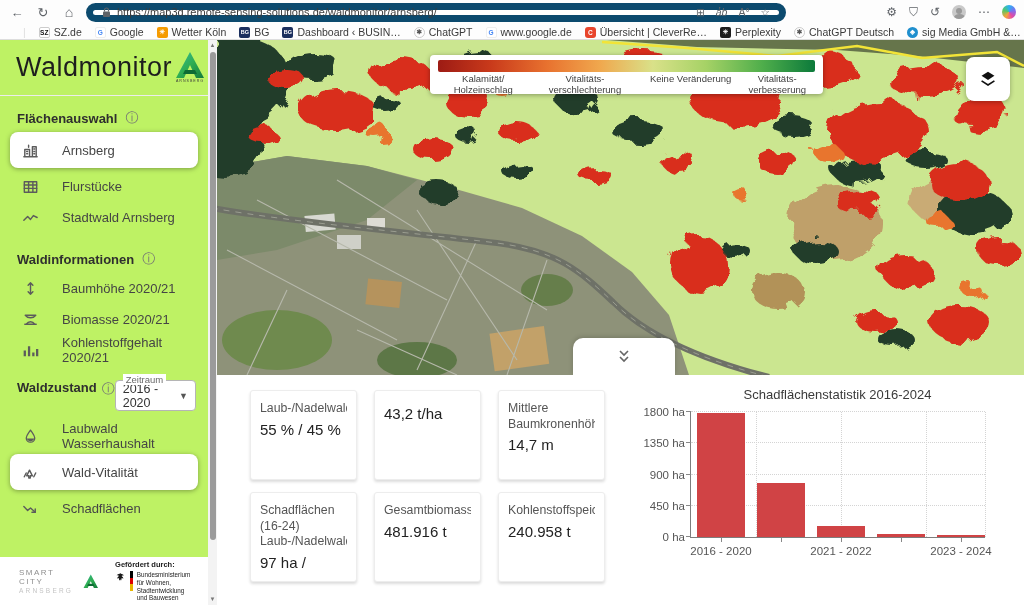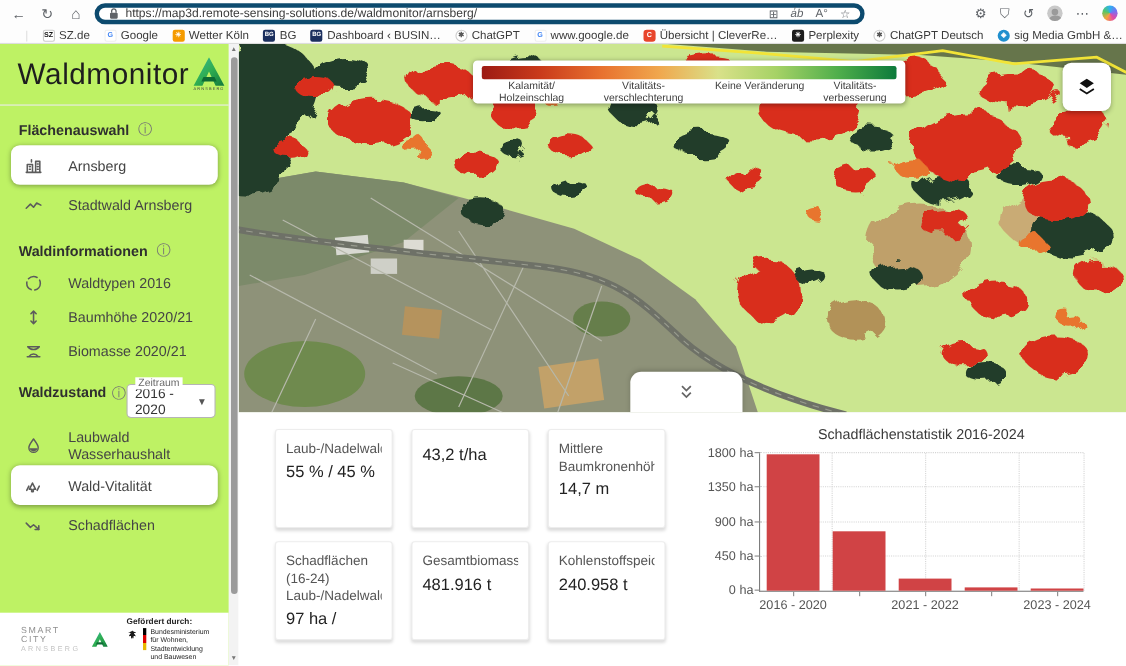--- a/index.html
+++ b/index.html
@@ -1,21 +1,21 @@
 <!DOCTYPE html>
 <html><head>
 <meta charset="utf-8">
 <style>
   *{box-sizing:border-box;margin:0;padding:0}
   html,body{width:1024px;height:605px;overflow:hidden;font-family:"Liberation Sans",sans-serif;background:#fff}
   
   .chrome{width:100%;height:40px;background:#fdfdfd;border-bottom:1px solid #ddd}
   .addr-row{height:24px;display:flex;align-items:center;padding:0 8px;gap:8px}
   .nav-ic{font-size:13px;color:#5f6368;width:18px;text-align:center;cursor:pointer;line-height:1}
-  .addr-pill{flex:0 0 700px;height:19px;border:4px solid #0c4a6e;border-radius:10px;background:#fff;display:flex;align-items:center;padding:0 9px;gap:6px;font-size:11px;color:#3c3c3c}
+  .addr-pill{flex:0 0 700px;height:19px;border:7px solid #0c4a6e;border-radius:10px;background:#fff;display:flex;align-items:center;padding:0 9px;gap:6px;font-size:11px;color:#3c3c3c}
   .pill-right{margin-left:auto;display:flex;gap:11px;color:#5f6368;font-size:10.5px;align-items:center}
   .chrome-right{margin-left:auto;display:flex;gap:12px;align-items:center;color:#5f6368;font-size:12px}
   .avatar{width:14px;height:14px;border-radius:50%;background:#c9c9c9;position:relative;overflow:hidden}
   .avatar:before{content:"";position:absolute;left:4px;top:2.5px;width:6px;height:6px;border-radius:50%;background:#9a9a9a}
   .avatar:after{content:"";position:absolute;left:1.5px;top:9px;width:11px;height:7px;border-radius:50%;background:#9a9a9a}
   .copilot{width:14px;height:14px;border-radius:50%;background:conic-gradient(#2bb2f2,#7a6ff0,#e34aa6,#f6a33b,#57c764,#2bb2f2)}
   .fav-row{height:16px;display:flex;align-items:center;padding:0 10px;gap:13px;font-size:10.5px;color:#3a3a3a;white-space:nowrap;overflow:hidden}
   .fav{display:flex;align-items:center;gap:4px;cursor:pointer}
   .favicon{width:11px;height:11px;border-radius:2px;display:inline-flex;align-items:center;justify-content:center;font-size:6.5px;font-weight:bold;color:#fff;flex:0 0 auto}
   
@@ -193,53 +193,62 @@
           <svg width="19" height="19" viewBox="0 0 20 20">
             <path class="ic" d="M3,16.5 h14 M4,16.5 V9 h5 v7.5 M12,16.5 V6 h4 v10.5 M8,4.5 v2"></path>
             <path class="ic" d="M6,11 h1 M6,13.5 h1 M13.5,8.5 h1 M13.5,11 h1 M13.5,13.5 h1" stroke-width="1.2"></path>
           </svg>
         </span>
       <span>Arnsberg</span>
     </div>
     <div class="side-item">
       <span class="side-icon">
           <svg width="19" height="19" viewBox="0 0 20 20">
+            <rect x="3.5" y="5" width="13" height="11" class="ic"></rect>
+            <path class="ic" d="M3.5,8.5 h13 M3.5,12 h13 M8,5 v11 M12.5,5 v11" stroke-width="1"></path>
+          </svg>
+        </span>
+      <span>Flurstücke</span>
+    </div>
+    <div class="side-item">
+      <span class="side-icon">
+          <svg width="19" height="19" viewBox="0 0 20 20">
             <polyline class="ic" points="3,13 7,9 10,12 13,8 17,10"></polyline>
           </svg>
         </span>
       <span>Stadtwald Arnsberg</span>
     </div>
 
     <div class="side-header" style="margin-top:18px">
       <span>Waldinformationen</span>
       <span class="info-ic">ⓘ</span>
     </div>
     <div class="side-item">
       <span class="side-icon">
           <svg width="19" height="19" viewBox="0 0 20 20">
-            <circle cx="10" cy="10" r="6.5" class="ic" stroke-width="2.4" stroke-dasharray="9 3.5"></circle>
-          </svg>
-        </span>
-      <span>Waldtypen 2016</span>
-    </div>
-    <div class="side-item">
-      <span class="side-icon">
-          <svg width="19" height="19" viewBox="0 0 20 20">
             <path class="ic" d="M10,4 v12 M7.5,6.5 L10,4 l2.5,2.5 M7.5,13.5 L10,16 l2.5,-2.5"></path>
           </svg>
         </span>
       <span>Baumhöhe 2020/21</span>
     </div>
     <div class="side-item">
       <span class="side-icon">
           <svg width="19" height="19" viewBox="0 0 20 20">
             <path class="ic" d="M4.5,5.5 h11 M4.5,5.5 C7,9 13,9 15.5,5.5 M5.5,15 C8,11.5 12,11.5 14.5,15 M4,15 h12"></path>
           </svg>
         </span>
       <span>Biomasse 2020/21</span>
+    </div>
+    <div class="side-item">
+      <span class="side-icon">
+          <svg width="19" height="19" viewBox="0 0 20 20">
+            <path d="M4,16 V10 M8.5,16 V5.5 M13,16 V12 M17,16 V8.5" stroke="#5c5c5c" stroke-width="2.4"></path>
+          </svg>
+        </span>
+      <span>Kohlenstoffgehalt 2020/21</span>
     </div>
 
     <div class="wz-row">
       <div class="wz-left">
         <span class="wz-title">Waldzustand</span>
         <span class="info-ic">ⓘ</span>
       </div>
       <div class="select">
         <span class="select-label">Zeitraum</span>
         <span>2016 - 2020</span>

